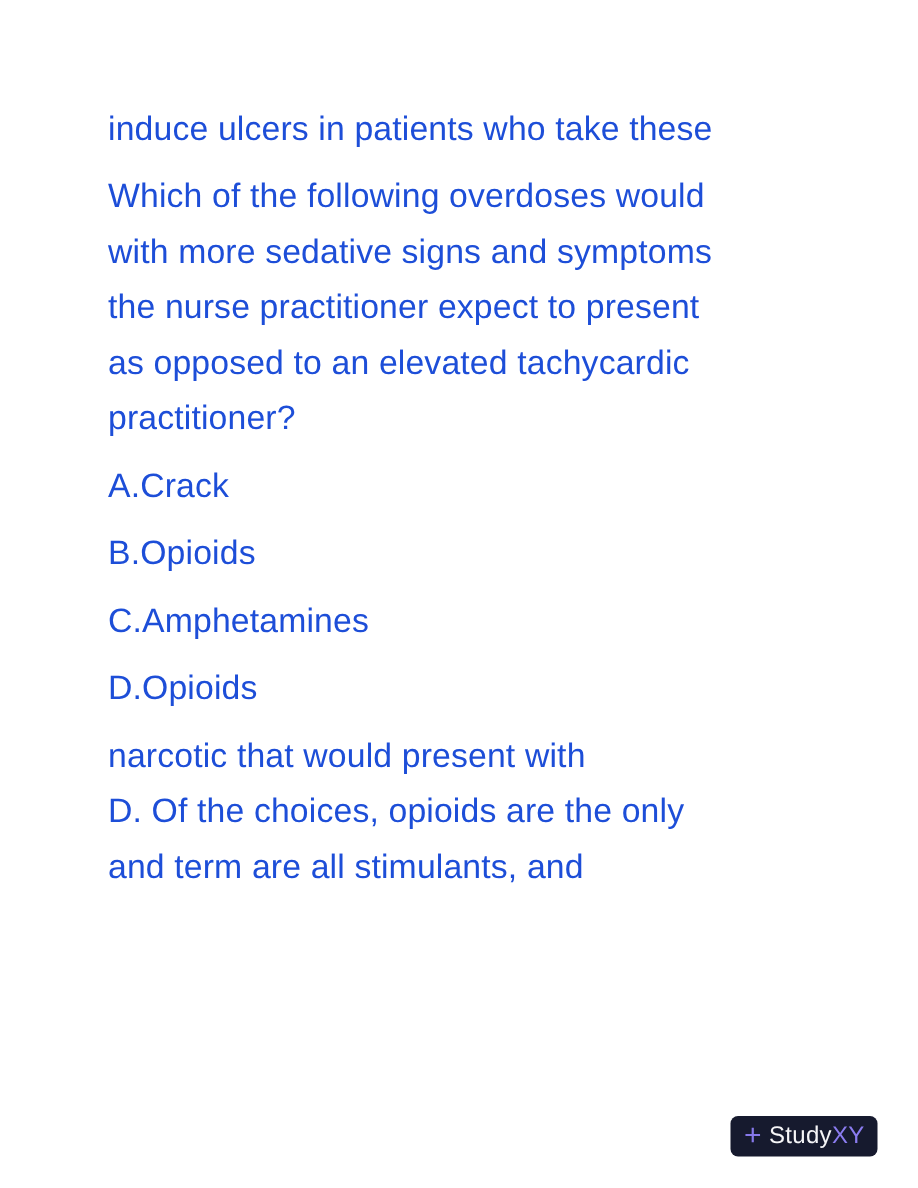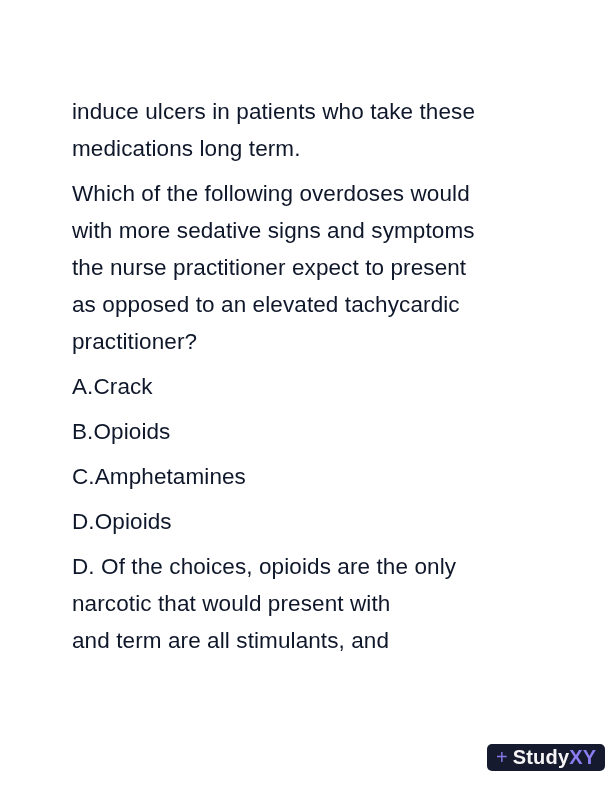--- a/index.html
+++ b/index.html
@@ -43,33 +43,32 @@
     border-radius: 5px;
     box-sizing: border-box;
   }
   .logo-plus {
     font-size: 20px;
     font-weight: 400;
     line-height: 1;
     margin-top: -2px;
   }
   .logo-text {
-    font-size: 20px;
-    font-weight: bold;
+    font-size: 16px;
+    font-weight: normal;
     letter-spacing: 0.2px;
     white-space: nowrap;
   }
 </style>
 </head>
 <body style="background: rgb(255, 255, 255);">
 
-<main class="page-content" id="page-content" style="color: #0f172a; margin-top: 26px;">
+<main class="page-content" id="page-content" style="color: #1d4ed8;">
     <p class="para">
       <span class="line">induce ulcers in patients who take these</span>
-      <span class="line">medications long term.</span>
     </p>
     <p class="para">
       <span class="line">Which of the following overdoses would</span>
       <span class="line">with more sedative signs and symptoms</span>
       <span class="line">the nurse practitioner expect to present</span>
       <span class="line">as opposed to an elevated tachycardic</span>
       <span class="line">practitioner?</span>
     </p>
     <p class="para">
       <span class="line">A.Crack</span>
@@ -77,22 +76,22 @@
     <p class="para">
       <span class="line">B.Opioids</span>
     </p>
     <p class="para">
       <span class="line">C.Amphetamines</span>
     </p>
     <p class="para">
       <span class="line">D.Opioids</span>
     </p>
     <p class="para">
+      <span class="line">narcotic that would present with</span>
       <span class="line">D. Of the choices, opioids are the only</span>
-      <span class="line">narcotic that would present with</span>
       <span class="line">and term are all stimulants, and</span>
     </p>
   </main>
 
 <footer>
   <div class="logo-badge" id="logo-badge" style="background: rgb(22, 26, 46);">
     <span class="logo-plus" id="logo-plus" style="color: rgb(134, 120, 234);">+</span>
     <span class="logo-text">
       <span id="brand-primary" style="color: rgb(245, 245, 247);">Study</span><span id="brand-accent" style="color: rgb(139, 124, 240);">XY</span>
     </span>

